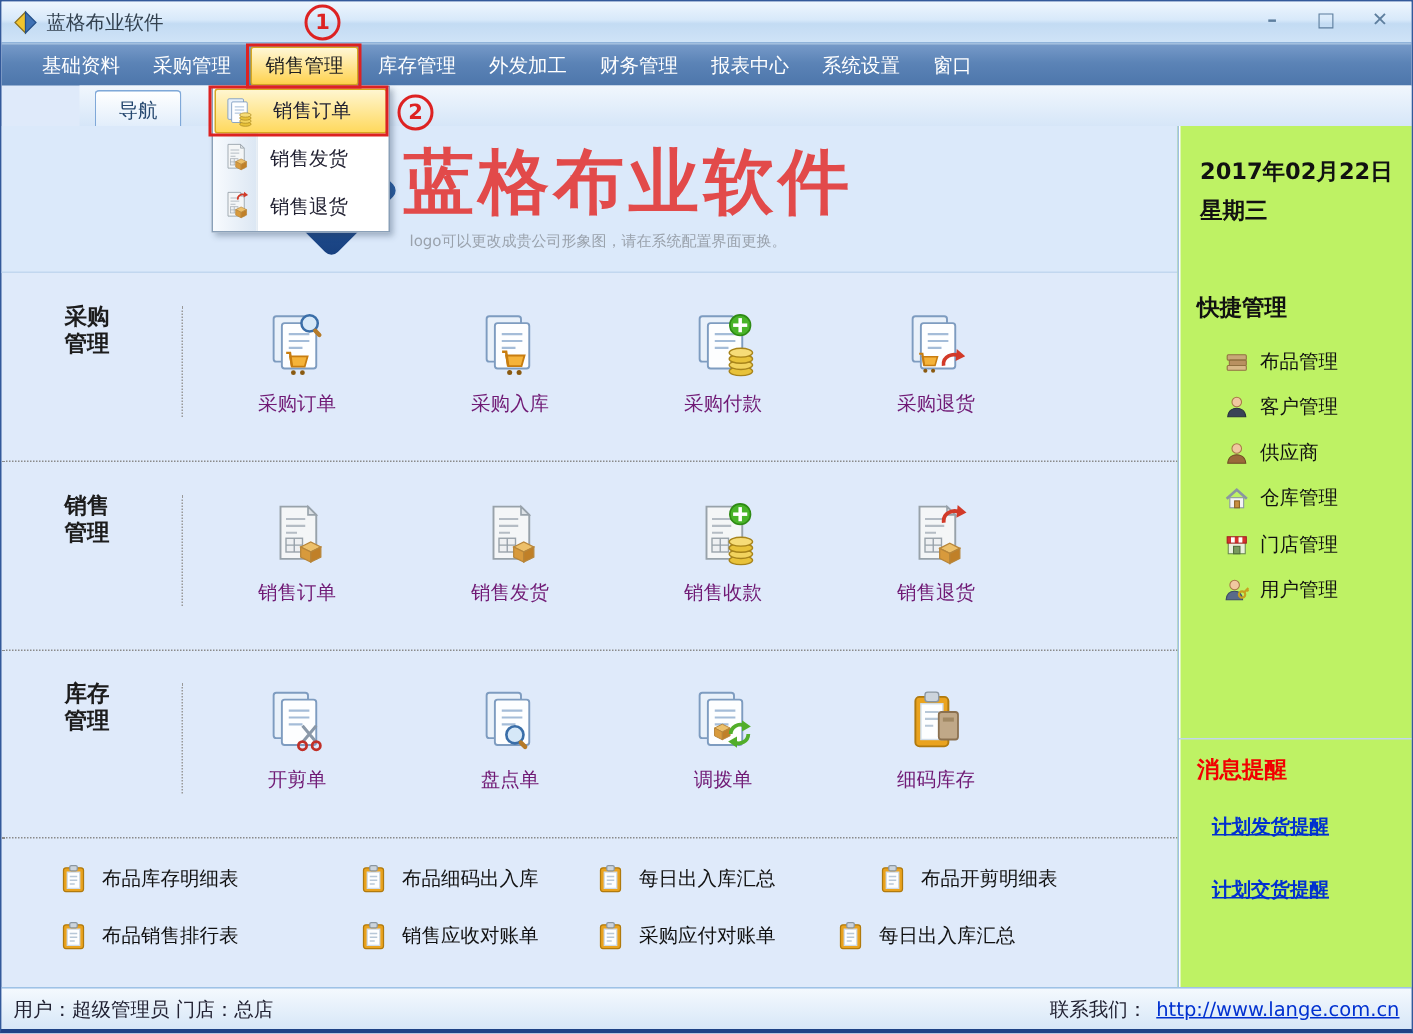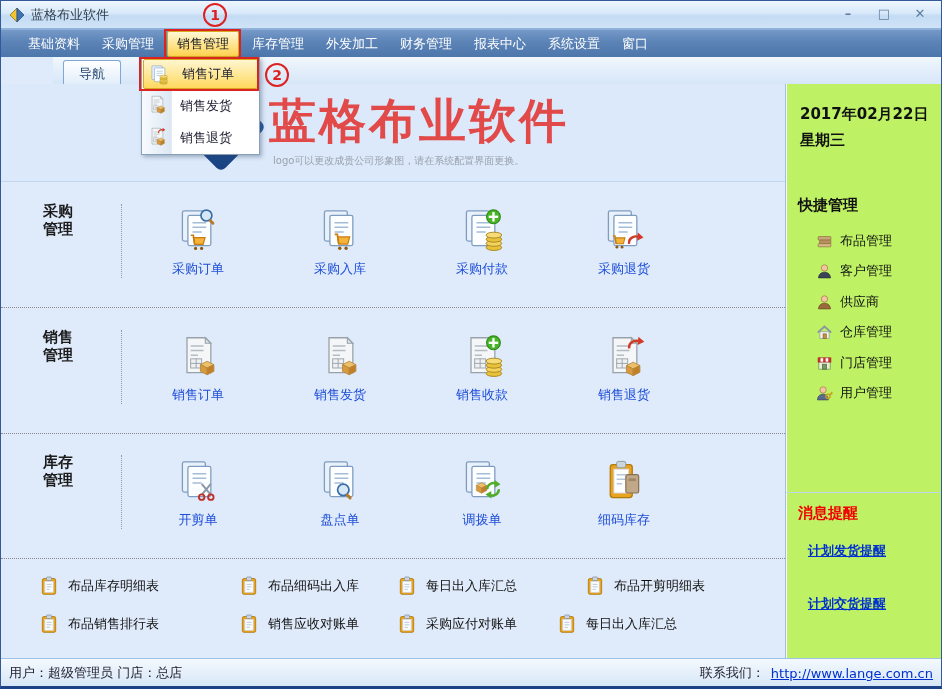--- a/index.html
+++ b/index.html
@@ -66,21 +66,21 @@
 
   
   .row { position:absolute; left:0; width:784px; height:126px; }
   .row-sep { border-bottom:1px dotted #8a8a8a; }
   .r1 { top:181px; } .r2 { top:307px; } .r3 { top:432px; }
   .row-label { position:absolute; left:42px; top:20px; width:30px; font-size:15px; font-weight:bold;
                color:#1c1c1c; line-height:18px; text-align:center; word-break:break-all; }
   .row-vline { position:absolute; left:120px; top:22px; height:74px; border-left:1px dotted #999; }
   .row-items { position:absolute; left:126px; top:0; width:570px; height:100%; display:flex; }
   .launcher { width:142px; display:flex; flex-direction:column; align-items:center; padding-top:27px; }
-  .launcher .lab { margin-top:7px; font-size:13px; color:#1d4ed8; }
+  .launcher .lab { margin-top:7px; font-size:13px; color:#701a75; }
 
   
   .reports { position:absolute; left:0; top:557px; width:756px; height:100px; }
   .report { position:absolute; height:26px; display:flex; align-items:center; gap:9px;
             font-size:13px; color:#111; }
 
   
   .sidebar { position:absolute; left:784px; top:83px; width:157px; height:574px;
              background:#bef264; border-left:1px solid #9fc0e4;
              box-shadow:inset 1px 0 0 #ffffff; }
@@ -483,21 +483,21 @@
     <div class="side-item" style="top:297px">
         <svg width="17" height="17" viewBox="0 0 24 24">
           <use href="#s-personkey"></use>
         </svg>
         <span>用户管理</span>
       </div>
 
     <div class="msg-sep"></div>
     <div class="msg-title">消息提醒</div>
     <div class="msg-link" style="top:458px">计划发货提醒</div>
-    <div class="msg-link" style="top:511px">计划交货提醒</div>
+    <div class="msg-link" style="top:500px">计划交货提醒</div>
   </div>
 
   <div class="statusbar">
     <span>用户：超级管理员  门店：总店</span>
     <span class="status-right">
       <span>联系我们：</span>
       <span class="status-link">http://www.lange.com.cn</span>
     </span>
   </div>
 

